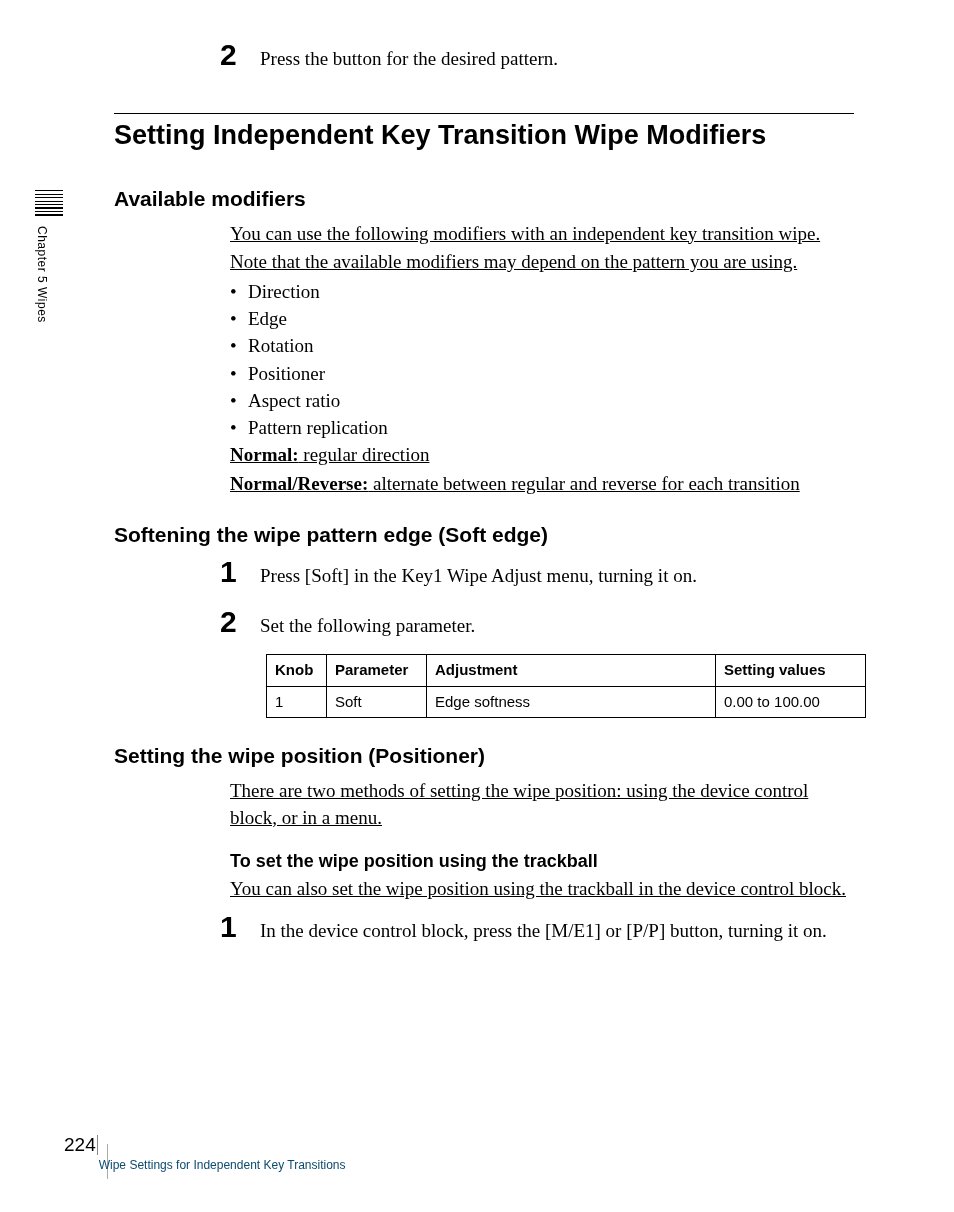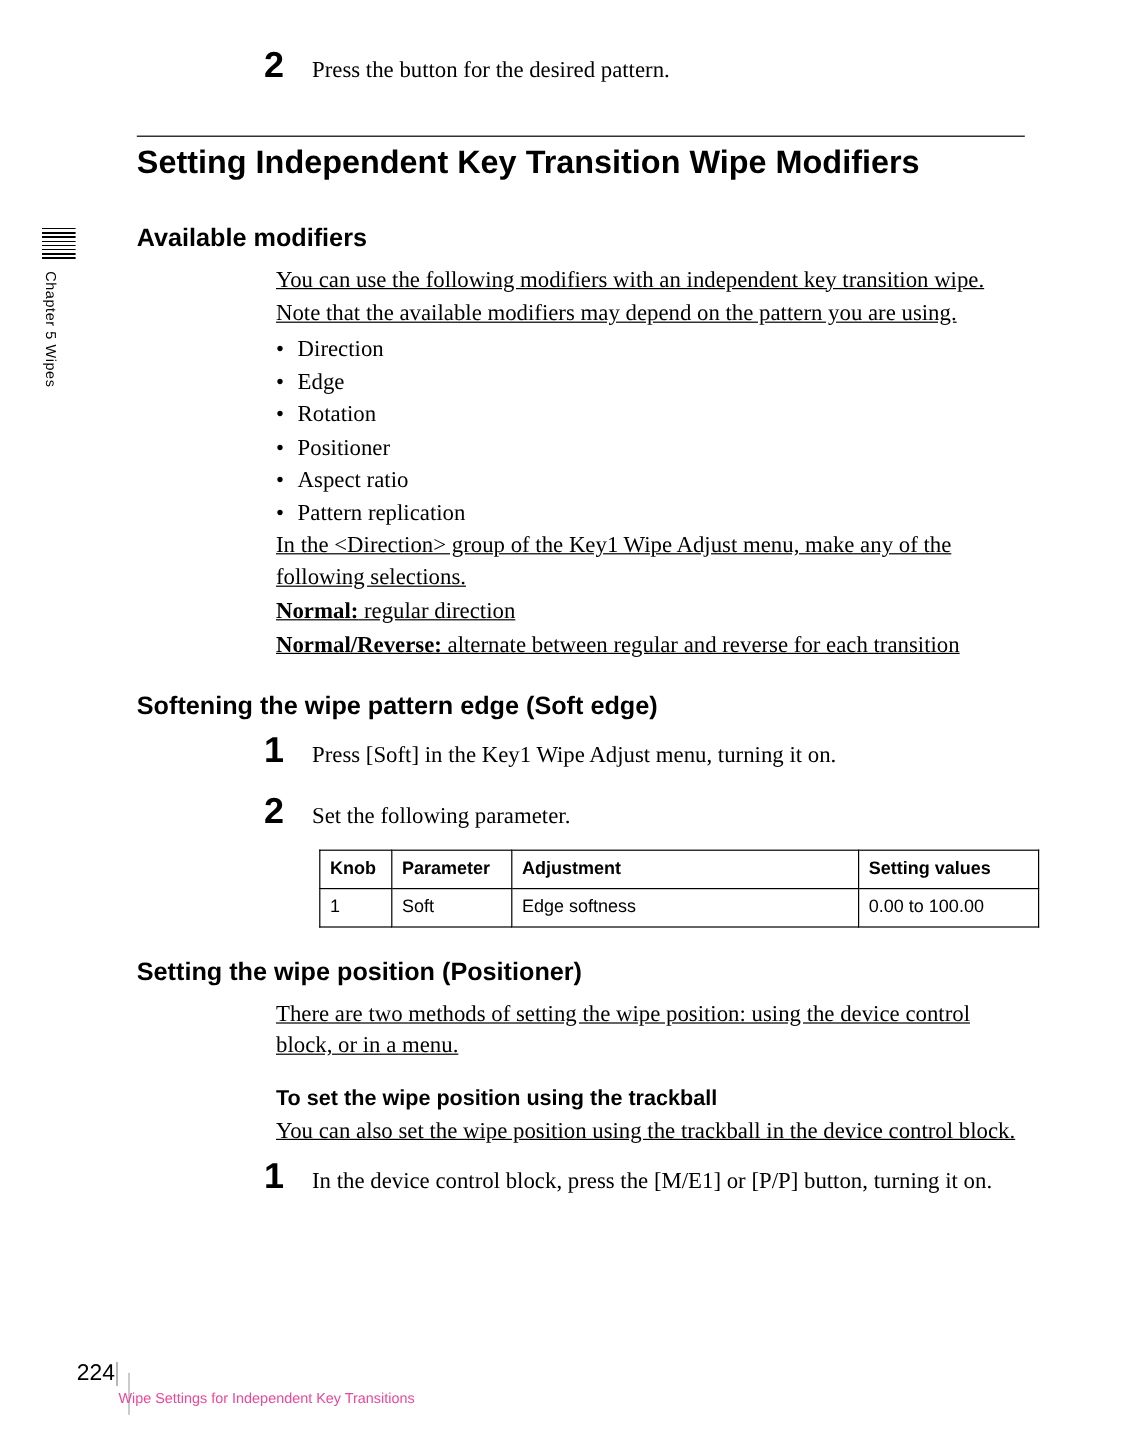--- a/index.html
+++ b/index.html
@@ -124,21 +124,21 @@
     font-size: 19px;
   }
   .foot-divider {
     width: 1px;
     height: 20px;
     background: #888;
   }
   .foot-text {
     font-family: Arial, Helvetica, sans-serif;
     font-size: 12px;
-    color: #ec4899;
+    color: #0c4a6e;
     margin-top: 41px;
   }
   .left-rule {
     position: absolute;
     left: 107px;
     bottom: 33px;
     width: 1px;
     height: 35px;
     background: #aaa;
   }
@@ -169,21 +169,20 @@
       <li>Direction</li>
       <li>Edge</li>
       <li>Rotation</li>
       <li>Positioner</li>
       <li>Aspect ratio</li>
       <li>Pattern replication</li>
     </ul>
   </div>
 
   <div class="body-block">
-    <p>In the &lt;Direction&gt; group of the Key1 Wipe Adjust menu, make any of the following selections.</p>
     <p class="def-line"><b>Normal:</b><span> regular direction</span></p>
     <p class="def-line"><b>Normal/Reverse:</b><span> alternate between regular and reverse for each transition</span></p>
   </div>
 
   <h2 class="sub">Softening the wipe pattern edge (Soft edge)</h2>
   <div class="step-row">
     <span class="step-num">1</span>
     <span class="step-text">Press [Soft] in the Key1 Wipe Adjust menu, turning it on.</span>
   </div>
   <div class="step-row" style="margin-bottom:6px;">

